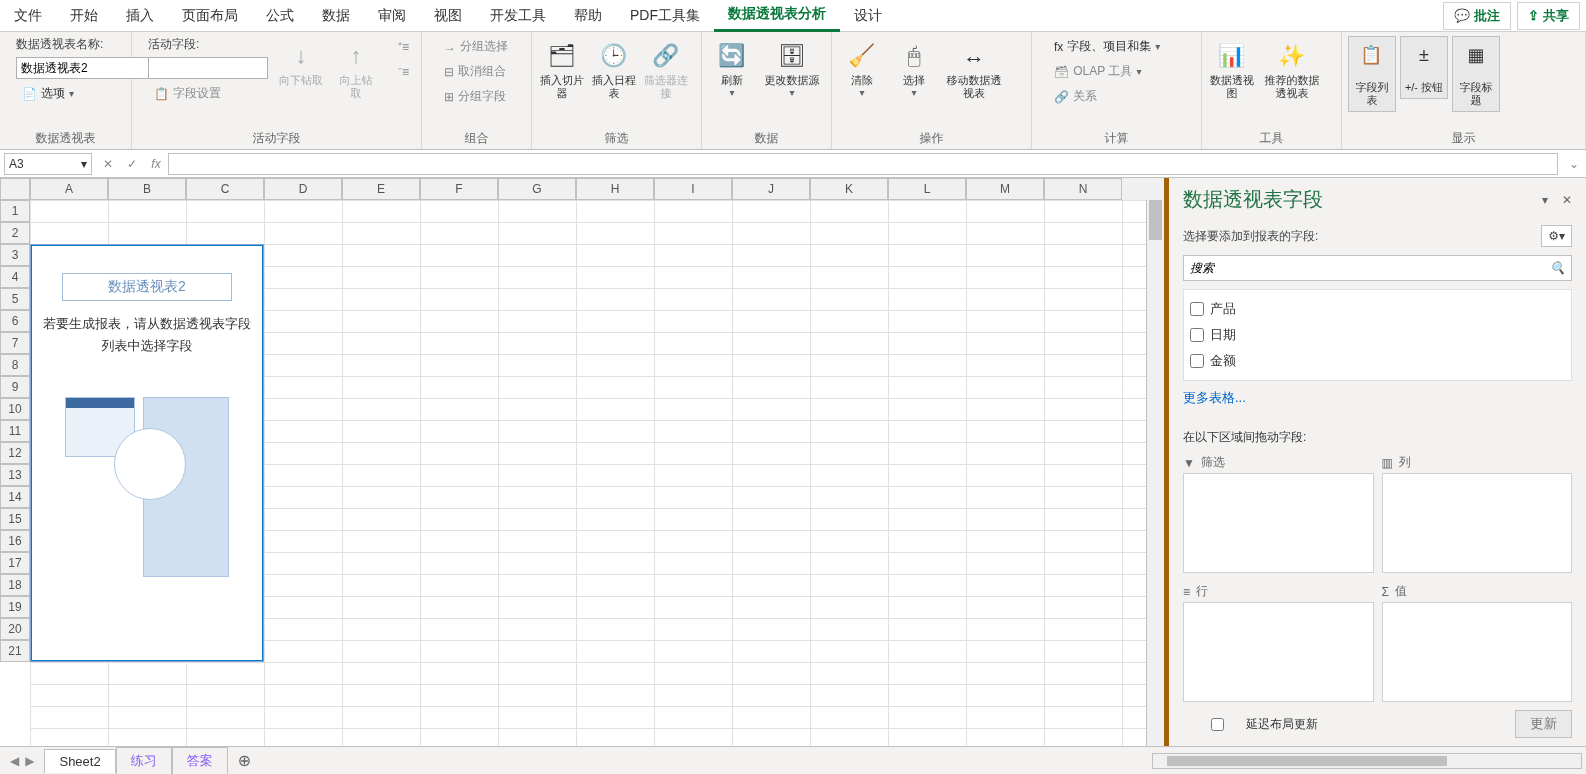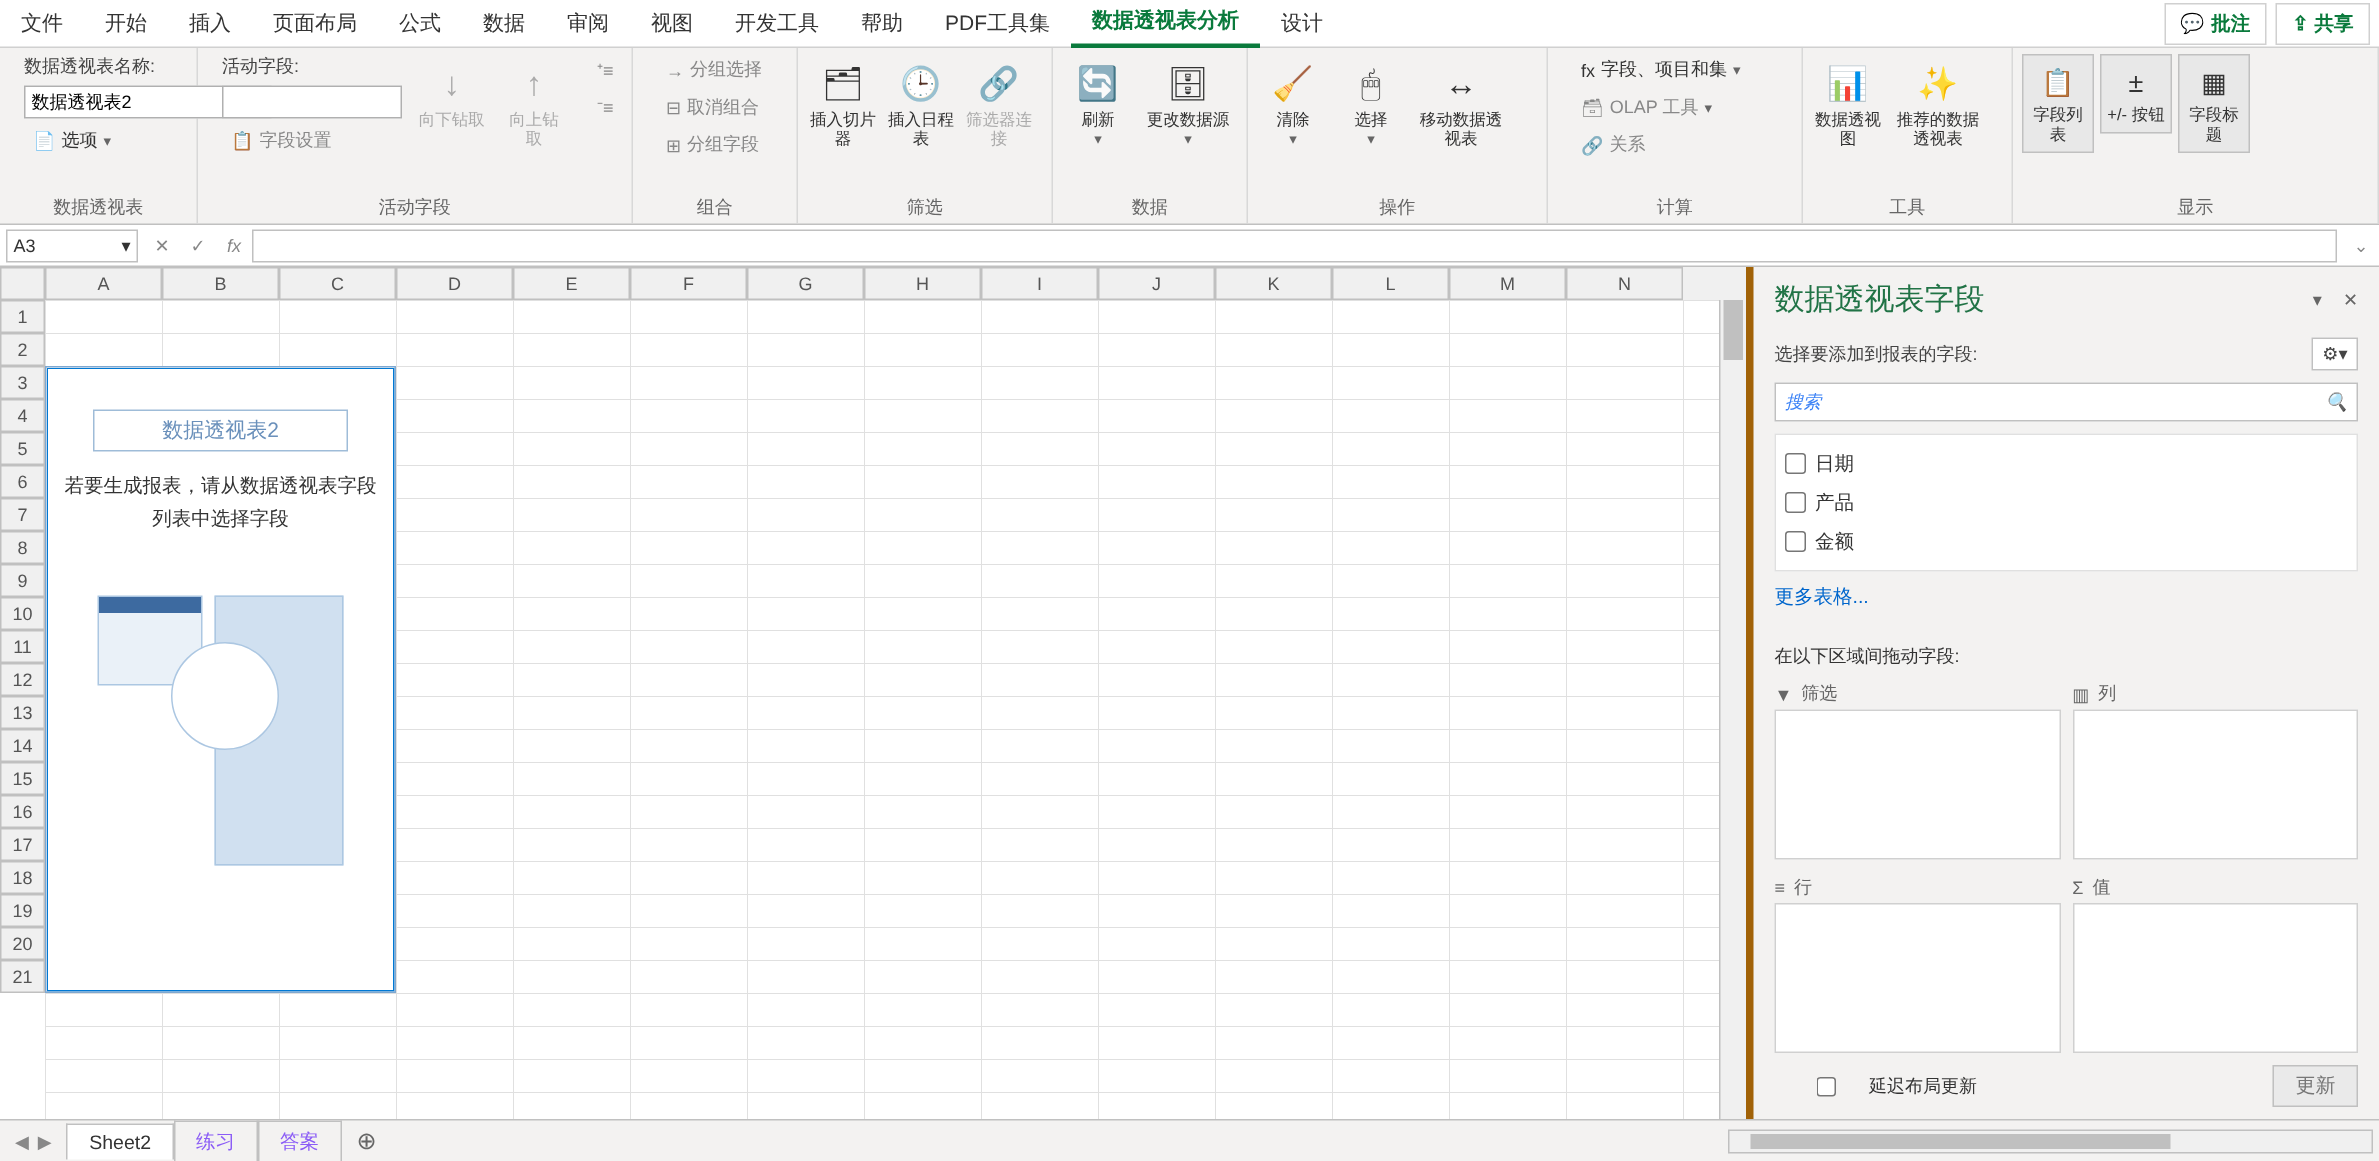--- a/index.html
+++ b/index.html
@@ -19,21 +19,21 @@
 .big-btn { display:flex; flex-direction:column; align-items:center; justify-content:flex-start; width:48px; padding:4px 2px; cursor:pointer; }
 .big-btn .icon { width:32px; height:32px; display:flex; align-items:center; justify-content:center; font-size:22px; }
 .big-btn .lbl { font-size:11px; text-align:center; line-height:13px; margin-top:2px; }
 .big-btn.wide { width:64px; }
 .big-btn.disabled { color:#aaa; }
 .vcol { display:flex; flex-direction:column; gap:4px;margin-left:10px; }
 .input-box { border:1px solid #b0b0b0; background:#fff; height:22px; padding:2px 4px; font-size:12px; }
 .label-txt { font-size:12px; color:#444; }
 .toggle-btn { width:48px; padding:4px 2px; display:flex; flex-direction:column; align-items:center; border:1px solid #c0c0c0; background:#e8e8e8; cursor:pointer; }
 .toggle-btn .icon{ width:28px; height:28px; font-size:18px; display:flex; align-items:center; justify-content:center; }
-.toggle-btn .lbl{ font-size:11px; text-align:center; line-height:13px; margin-top:2px; }
+.toggle-btn .lbl{ font-size:11px; text-align:center; line-height:13px; margin-top:12px; }
 .formula-bar { display:flex; height:28px; border-bottom:1px solid #c0c0c0; align-items:center; background:#fff; }
 .name-box { width:88px; border:1px solid #c0c0c0; height:22px; margin:0 4px; padding:2px 4px; display:flex; align-items:center; justify-content:space-between; }
 .fb-btn { width:24px; text-align:center; color:#888; }
 .fb-input { flex:1; border:1px solid #c0c0c0; height:22px; margin-right:4px; }
 .fb-expand { width:24px; text-align:center; color:#888; }
 .main { flex:1; display:flex; overflow:hidden; }
 .grid-area { flex:1; display:flex; flex-direction:column; position:relative; }
 .col-headers { display:flex; height:22px; background:#f0f0f0; }
 .corner { width:30px; border:1px solid #c0c0c0; background:#f0f0f0; }
 .col-h { width:78px; border:1px solid #c0c0c0; text-align:center; font-size:12px; line-height:20px; color:#555; }
@@ -50,21 +50,21 @@
 .pp-panel-icon { width:86px; height:180px; background:#d0e0f0; border:1px solid #acc7e2; position:relative; }
 .pp-panel-icon::before{ content:""; position:absolute; left:-30px; top:30px; width:70px; height:70px; border:1px solid #acc7e2; border-radius:50%; background:#fff; }
 .vscroll { width:18px; background:#f0f0f0; border-left:1px solid #c0c0c0; position:relative; }
 .vscroll .thumb { position:absolute; top:0; height:40px; left:2px; right:2px; background:#c0c0c0; }
 .field-pane { width:422px; border-left:5px solid #a16207; background:#f3f2f1; display:flex; flex-direction:column; }
 .fp-header { display:flex; align-items:center; justify-content:space-between; padding:8px 14px; }
 .fp-title { font-size:20px; color:#217346; }
 .fp-controls { display:flex; gap:14px; color:#666; }
 .fp-sub { padding:4px 14px 8px; font-size:12px; color:#444; display:flex; justify-content:space-between; align-items:center;gap:14px; }
 .gear { border:1px solid #c0c0c0; padding:3px 6px; background:#fff; }
-.fp-search { margin:0 14px 8px; height:26px; border:1px solid #c0c0c0; background:#fff; display:flex; align-items:center; padding:0 6px; color:#3b82f6; font-style:italic; justify-content:space-between; }
+.fp-search { margin:0 14px 8px; height:26px; border:1px solid #c0c0c0; background:#fff; display:flex; align-items:center; padding:0 6px; color:#000000; font-style:italic; justify-content:space-between; }
 .fp-fields { margin:0 14px; background:#fff; border:1px solid #e0e0e0; padding:6px 4px; }
 .fp-field { display:flex; align-items:center; gap:6px; padding:4px 2px; font-size:13px; }
 .fp-field input { width:14px; height:14px; }
 .fp-more { padding:8px 14px; color:#0066cc; font-size:13px; cursor:pointer; }
 .fp-areas-label { padding:14px 14px 6px; font-size:12px; }
 .fp-areas { flex:1; display:grid; grid-template-columns:1fr 1fr; grid-template-rows:1fr 1fr; gap:8px; padding:0 14px; }
 .fp-area { display:flex; flex-direction:column; }
 .fp-area-h { font-size:12px; color:#666; padding:2px 0; display:flex; gap:6px; align-items:center; }
 .fp-area-box { flex:1; background:#fff; border:1px solid #d0d0d0; min-height:48px; }
 .fp-footer { display:flex; align-items:center; justify-content:space-between; padding:8px 14px; }
@@ -353,25 +353,25 @@
       <span>选择要添加到报表的字段:</span>
       <span class="gear"><span>⚙</span>▾</span>
     </div>
     <div class="fp-search">
       <span>搜索</span>
       <span>🔍</span>
     </div>
     <div class="fp-fields" id="fp-fields">
         <div class="fp-field">
           <input type="checkbox" style="">
-          <span>日期</span>
+          <span>产品</span>
         </div>
         <div class="fp-field">
           <input type="checkbox" style="">
-          <span>产品</span>
+          <span>日期</span>
         </div>
         <div class="fp-field">
           <input type="checkbox" style="">
           <span>金额</span>
         </div>
       </div>
     <div class="fp-more">更多表格...</div>
     <div class="fp-areas-label">在以下区域间拖动字段:</div>
     <div class="fp-areas">
       <div class="fp-area">

